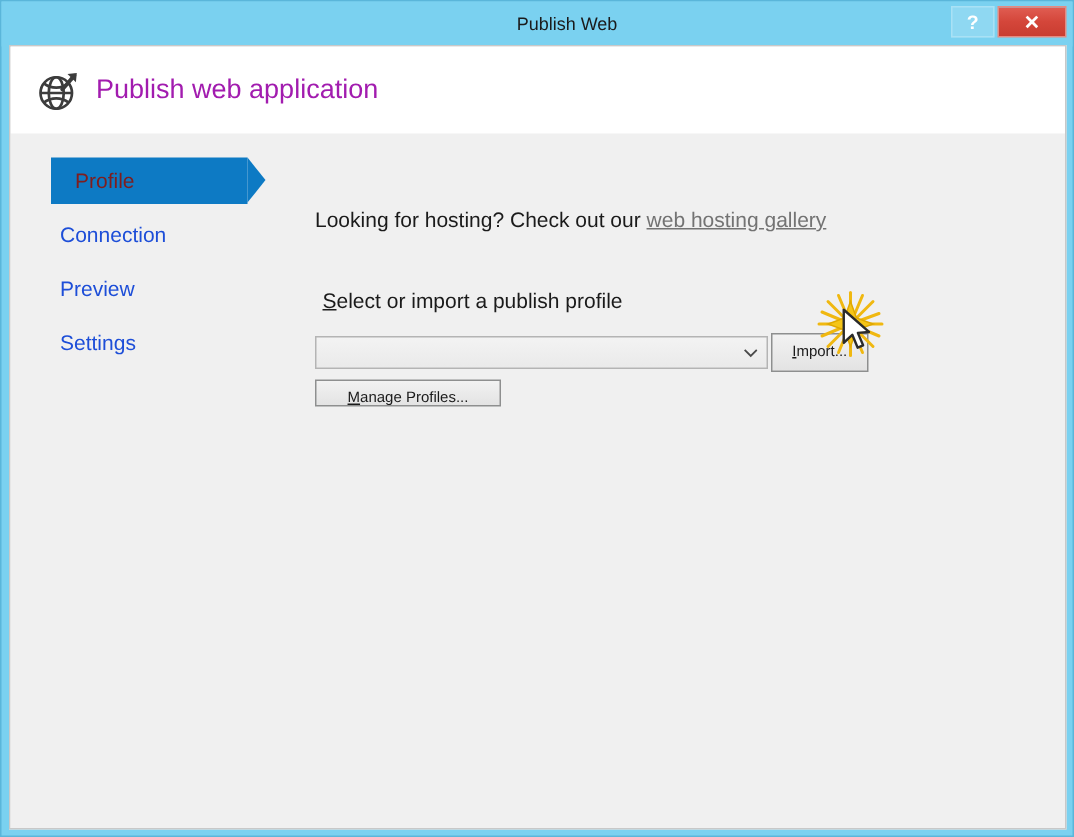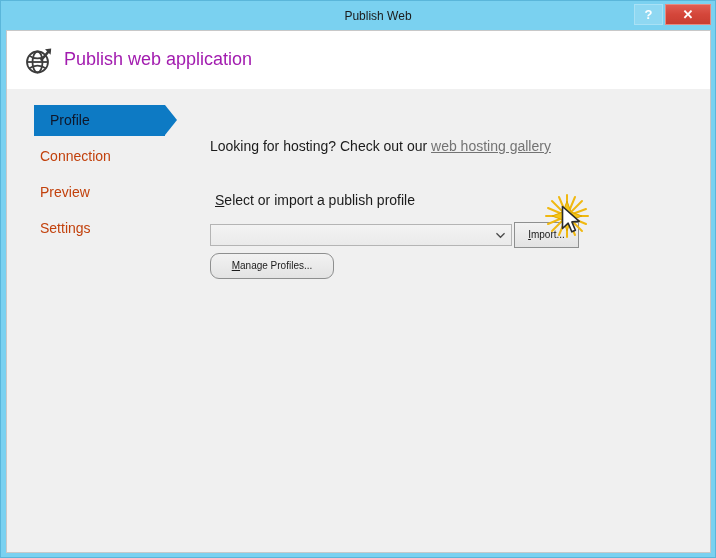--- a/index.html
+++ b/index.html
@@ -132,28 +132,28 @@
     left: 0;
     top: 16px;
     width: 190px;
   }
   .nav-item {
     position: relative;
     height: 31px;
     line-height: 31px;
     padding-left: 33px;
     font-size: 14px;
-    color: #c2410c;
+    color: #1d4ed8;
     margin-bottom: 5px;
     cursor: default;
     white-space: nowrap;
     font-family: "Liberation Sans", sans-serif;
   }
   .nav-item.selected {
-    color: #0f172a;
+    color: #7f1d1d;
     padding-left: 43px;
   }
   .nav-item.selected .nav-bg {
     position: absolute;
     left: 27px;
     top: 0;
     width: 131px;
     height: 31px;
     background: #0d7ac4;
     z-index: 0;
@@ -254,23 +254,22 @@
     left: 311px;
     top: 133px;
     width: 65px;
     height: 26px;
     line-height: 24px;
   }
   #manage-profiles-button {
     left: 7px;
     top: 164px;
     width: 124px;
-    height: 26px;
+    height: 18px;
     line-height: 24px;
-    border-radius: 9px;
   }
 
   
   #footer {
     position: absolute;
     left: 0;
     bottom: 0;
     width: 703px;
     height: 60px;
   }

